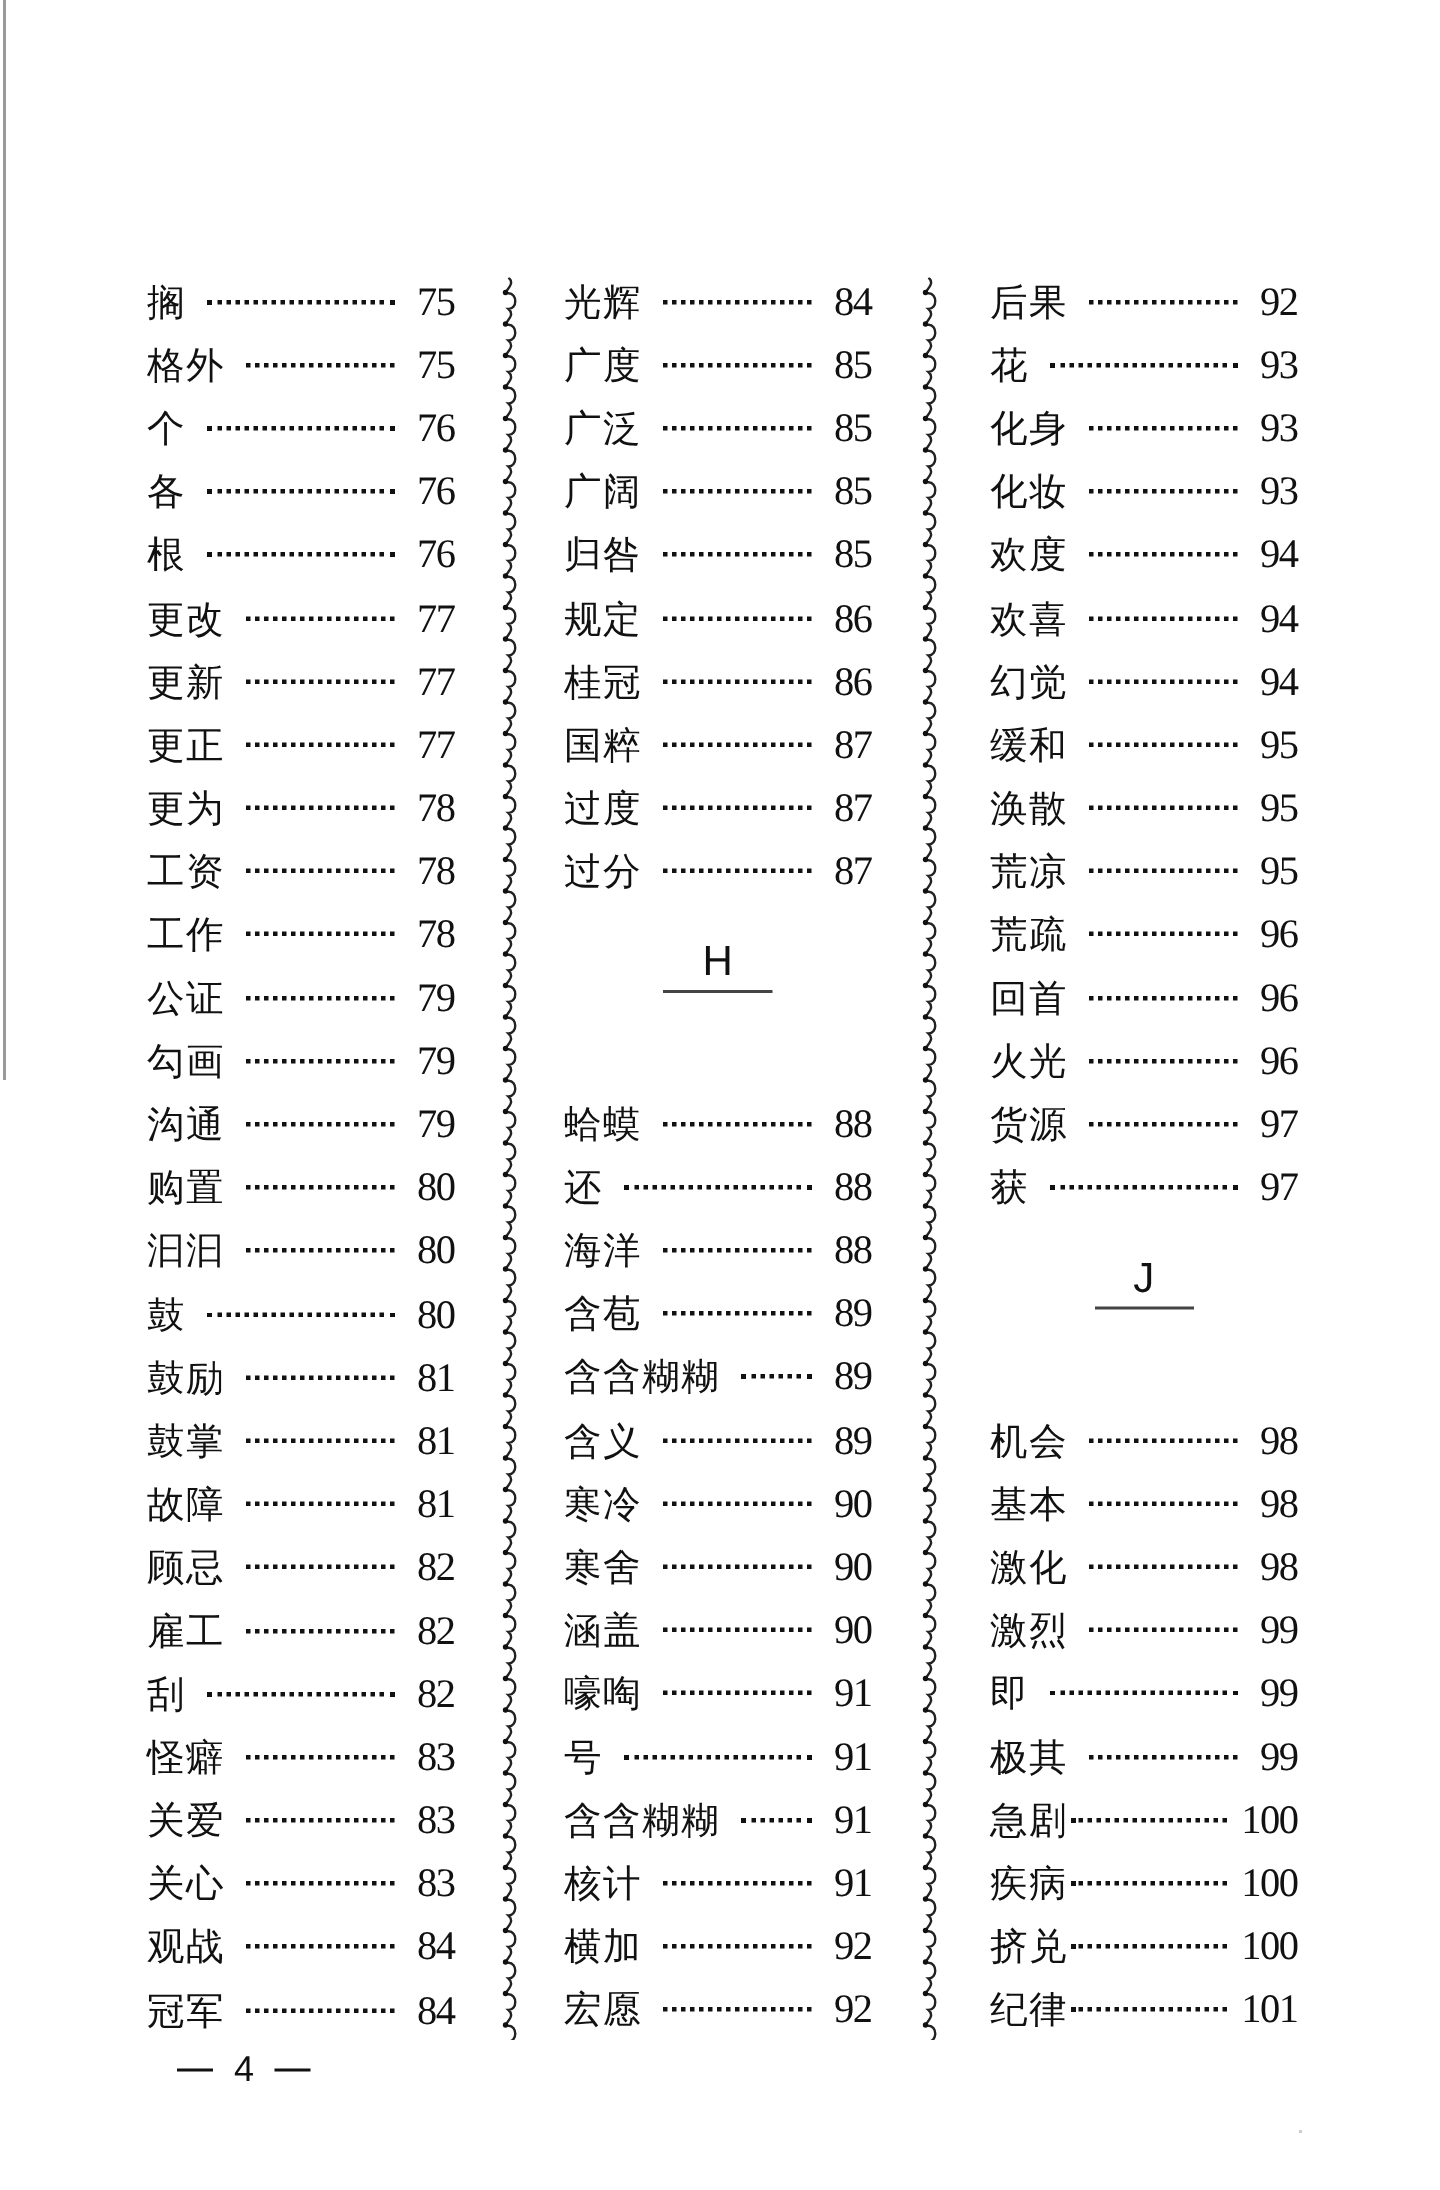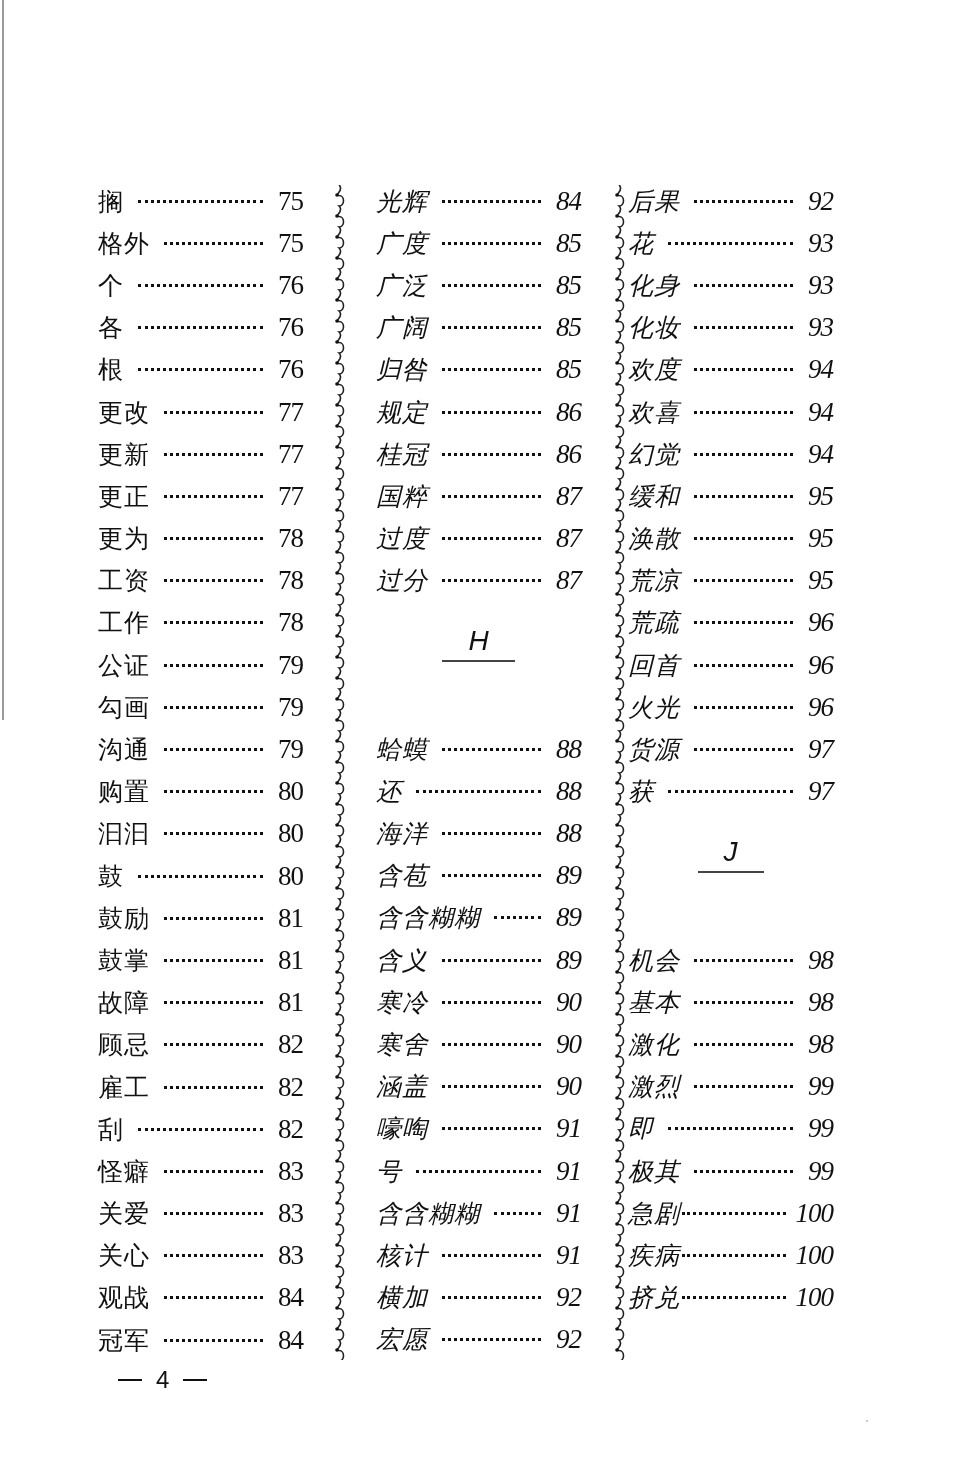--- a/index.html
+++ b/index.html
@@ -3,22 +3,22 @@
 <meta charset="utf-8">
 <style>
   html, body { margin: 0; padding: 0; }
   body {
     width: 960px; height: 1460px; background: #ffffff; position: relative; overflow: hidden;
     font-family: "DejaVu Serif", "Liberation Serif", serif; color: #111;
   }
   .edge-line { position: absolute; left: 2px; top: 0; width: 2px; height: 720px; background: #9a9a9a; }
   .col { position: absolute; top: 180px; }
   .col1 { left: 98px; width: 205px; }
-  .col2 { left: 376px; width: 205px; font-style: italic; }
-  .col3 { left: 628px; width: 205px; font-style: italic; }
+  .col2 { left: 376px; width: 205px; }
+  .col3 { left: 660px; width: 205px; }
   .entry { height: 42.2px; display: flex; align-items: center; font-size: 25px; line-height: 1; }
   .term { white-space: nowrap; letter-spacing: 1px; font-family: "DejaVu Sans", sans-serif; font-weight: normal; }
   .dots { flex: 1; margin: 0 10px 0 14px; border-bottom: 3px dotted #111; height: 0; position: relative; top: 0px; min-width: 20px; }
   .page { font-family: "Liberation Serif", serif; font-size: 27px; min-width: 30px; text-align: right; letter-spacing: -1px; }
   .col3 .entry.wide .dots { margin-left: 2px; }
   .heading { height: 84px; display: flex; flex-direction: column; align-items: center; justify-content: center; }
   .heading-spacer { height: 42.2px; }
   .letter { font-family: "Liberation Sans", sans-serif; font-size: 28px; padding: 0 26px 3px; border-bottom: 2px solid #444; }
   .wavy { position: absolute; top: 185px; width: 16px; height: 1175px; }
   .wavy1 { left: 331px; }
@@ -545,20 +545,25 @@
     <div class="entry wide">
       <span class="term">疾病</span>
       <span class="dots"></span>
       <span class="page">100</span>
     </div>
     <div class="entry wide">
       <span class="term">挤兑</span>
       <span class="dots"></span>
       <span class="page">100</span>
     </div>
+    <div class="entry wide">
+      <span class="term">纪律</span>
+      <span class="dots"></span>
+      <span class="page">101</span>
+    </div>
   </div>
 
 <div class="footer">
   <span class="dash"></span>
   <span>4</span>
   <span class="dash"></span>
 </div>
 
 <div class="speck"></div>
 

